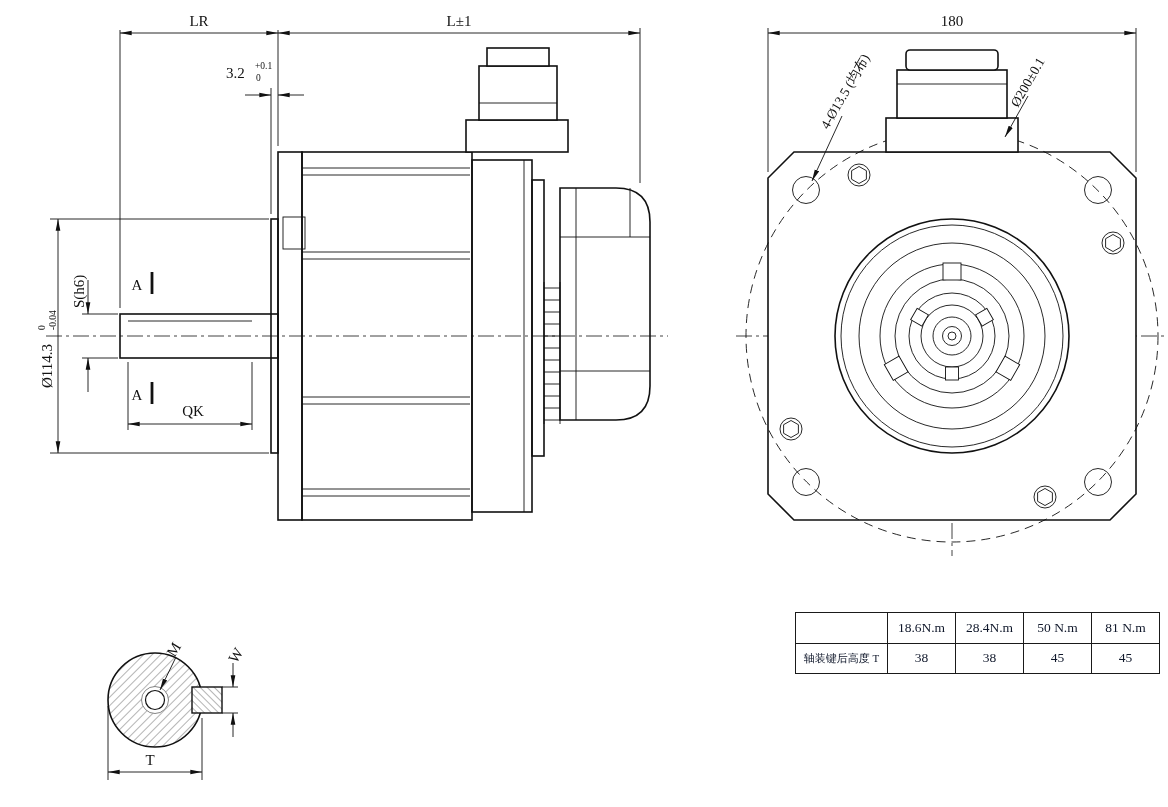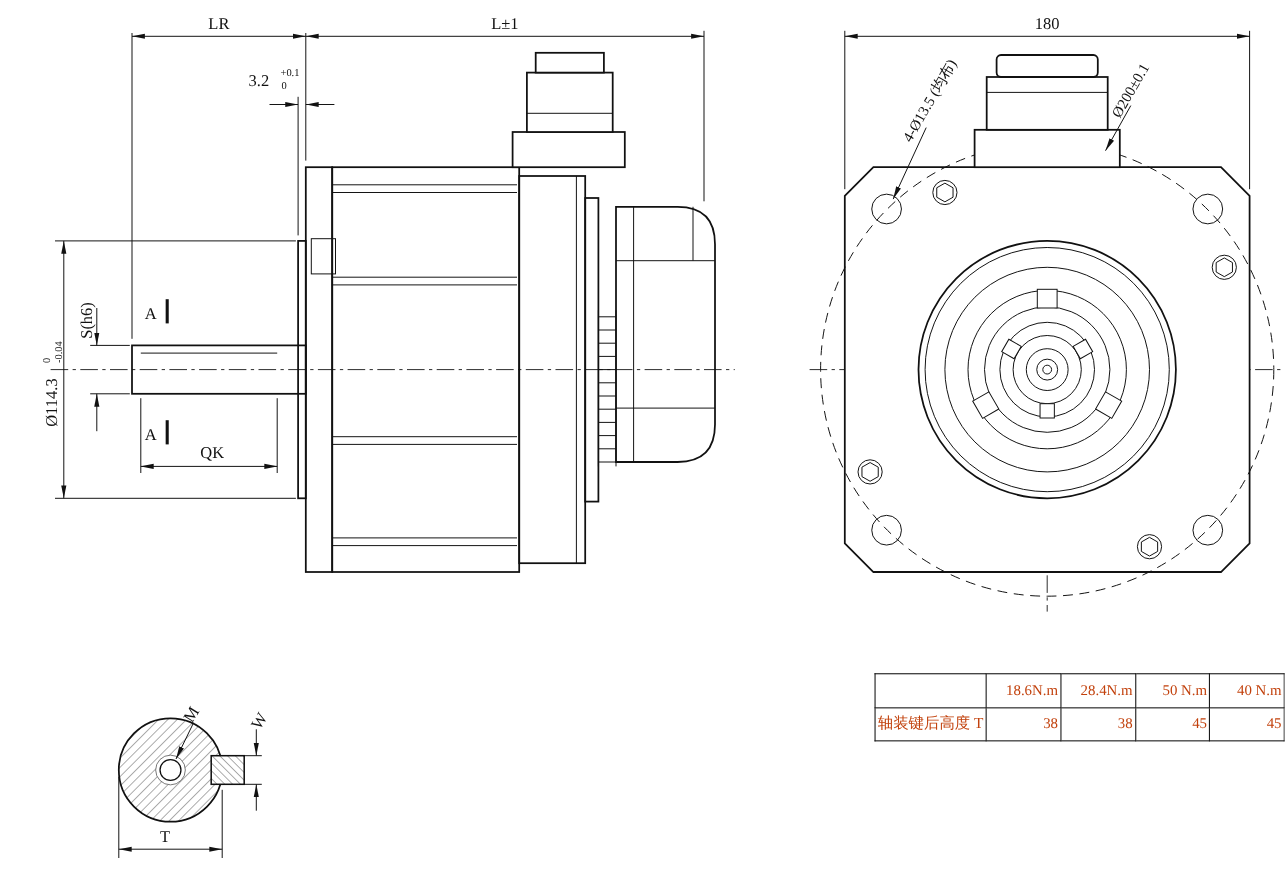--- a/index.html
+++ b/index.html
@@ -11,24 +11,24 @@
   .tl{stroke:#111;stroke-width:0.9;fill:none;}
   .dim{stroke:#111;stroke-width:0.9;fill:none;}
   .thk{stroke:#111;stroke-width:2.8;fill:none;}
   .cl{stroke:#111;stroke-width:0.8;fill:none;stroke-dasharray:16 4 3 4;}
   .dash{stroke:#111;stroke-width:0.9;fill:none;stroke-dasharray:9 6;}
   .wh{fill:#fff;}
   .dimtxt{font-size:15px;}
   .toltxt{font-size:9.5px;}
   .ldrtxt{font-size:13.5px;}
   .spec-table{position:absolute;left:795px;top:612px;border-collapse:collapse;table-layout:fixed;}
-  .spec-table td{border:1.6px solid #1a1a1a;height:29.5px;text-align:right;
+  .spec-table td{border:1.6px solid #1a1a1a;height:29.5px;text-align:center;
                  font-size:13.5px;padding:0 2px;white-space:nowrap;overflow:hidden;
-                 font-family:"Liberation Serif","DejaVu Serif",serif;color:#c2410c;}
-  .spec-table td.small{font-size:14px;}
+                 font-family:"Liberation Serif","DejaVu Serif",serif;color:#0f172a;}
+  .spec-table td.small{font-size:11px;}
 </style>
 </head>
 <body>
 
 <div class="canvas">
 
 <svg width="1168" height="807" viewBox="0 0 1168 807">
   <defs>
     <marker id="arr" viewBox="0 0 12 6" markerWidth="13" markerHeight="7" refX="12" refY="3" orient="auto-start-reverse">
       <path d="M0,0.6 L12,3 L0,5.4 Z" fill="#111"></path>
@@ -217,21 +217,21 @@
         <col style="width:68px">
         <col style="width:68px">
         <col style="width:68px">
   </colgroup>
   <tbody>
     <tr>
       <td></td>
       <td>18.6N.m</td>
       <td>28.4N.m</td>
       <td>50 N.m</td>
-      <td>40 N.m</td>
+      <td>81 N.m</td>
     </tr>
     <tr>
       <td class="small">轴装键后高度 T</td>
       <td>38</td>
       <td>38</td>
       <td>45</td>
       <td>45</td>
     </tr>
   </tbody>
 </table>

